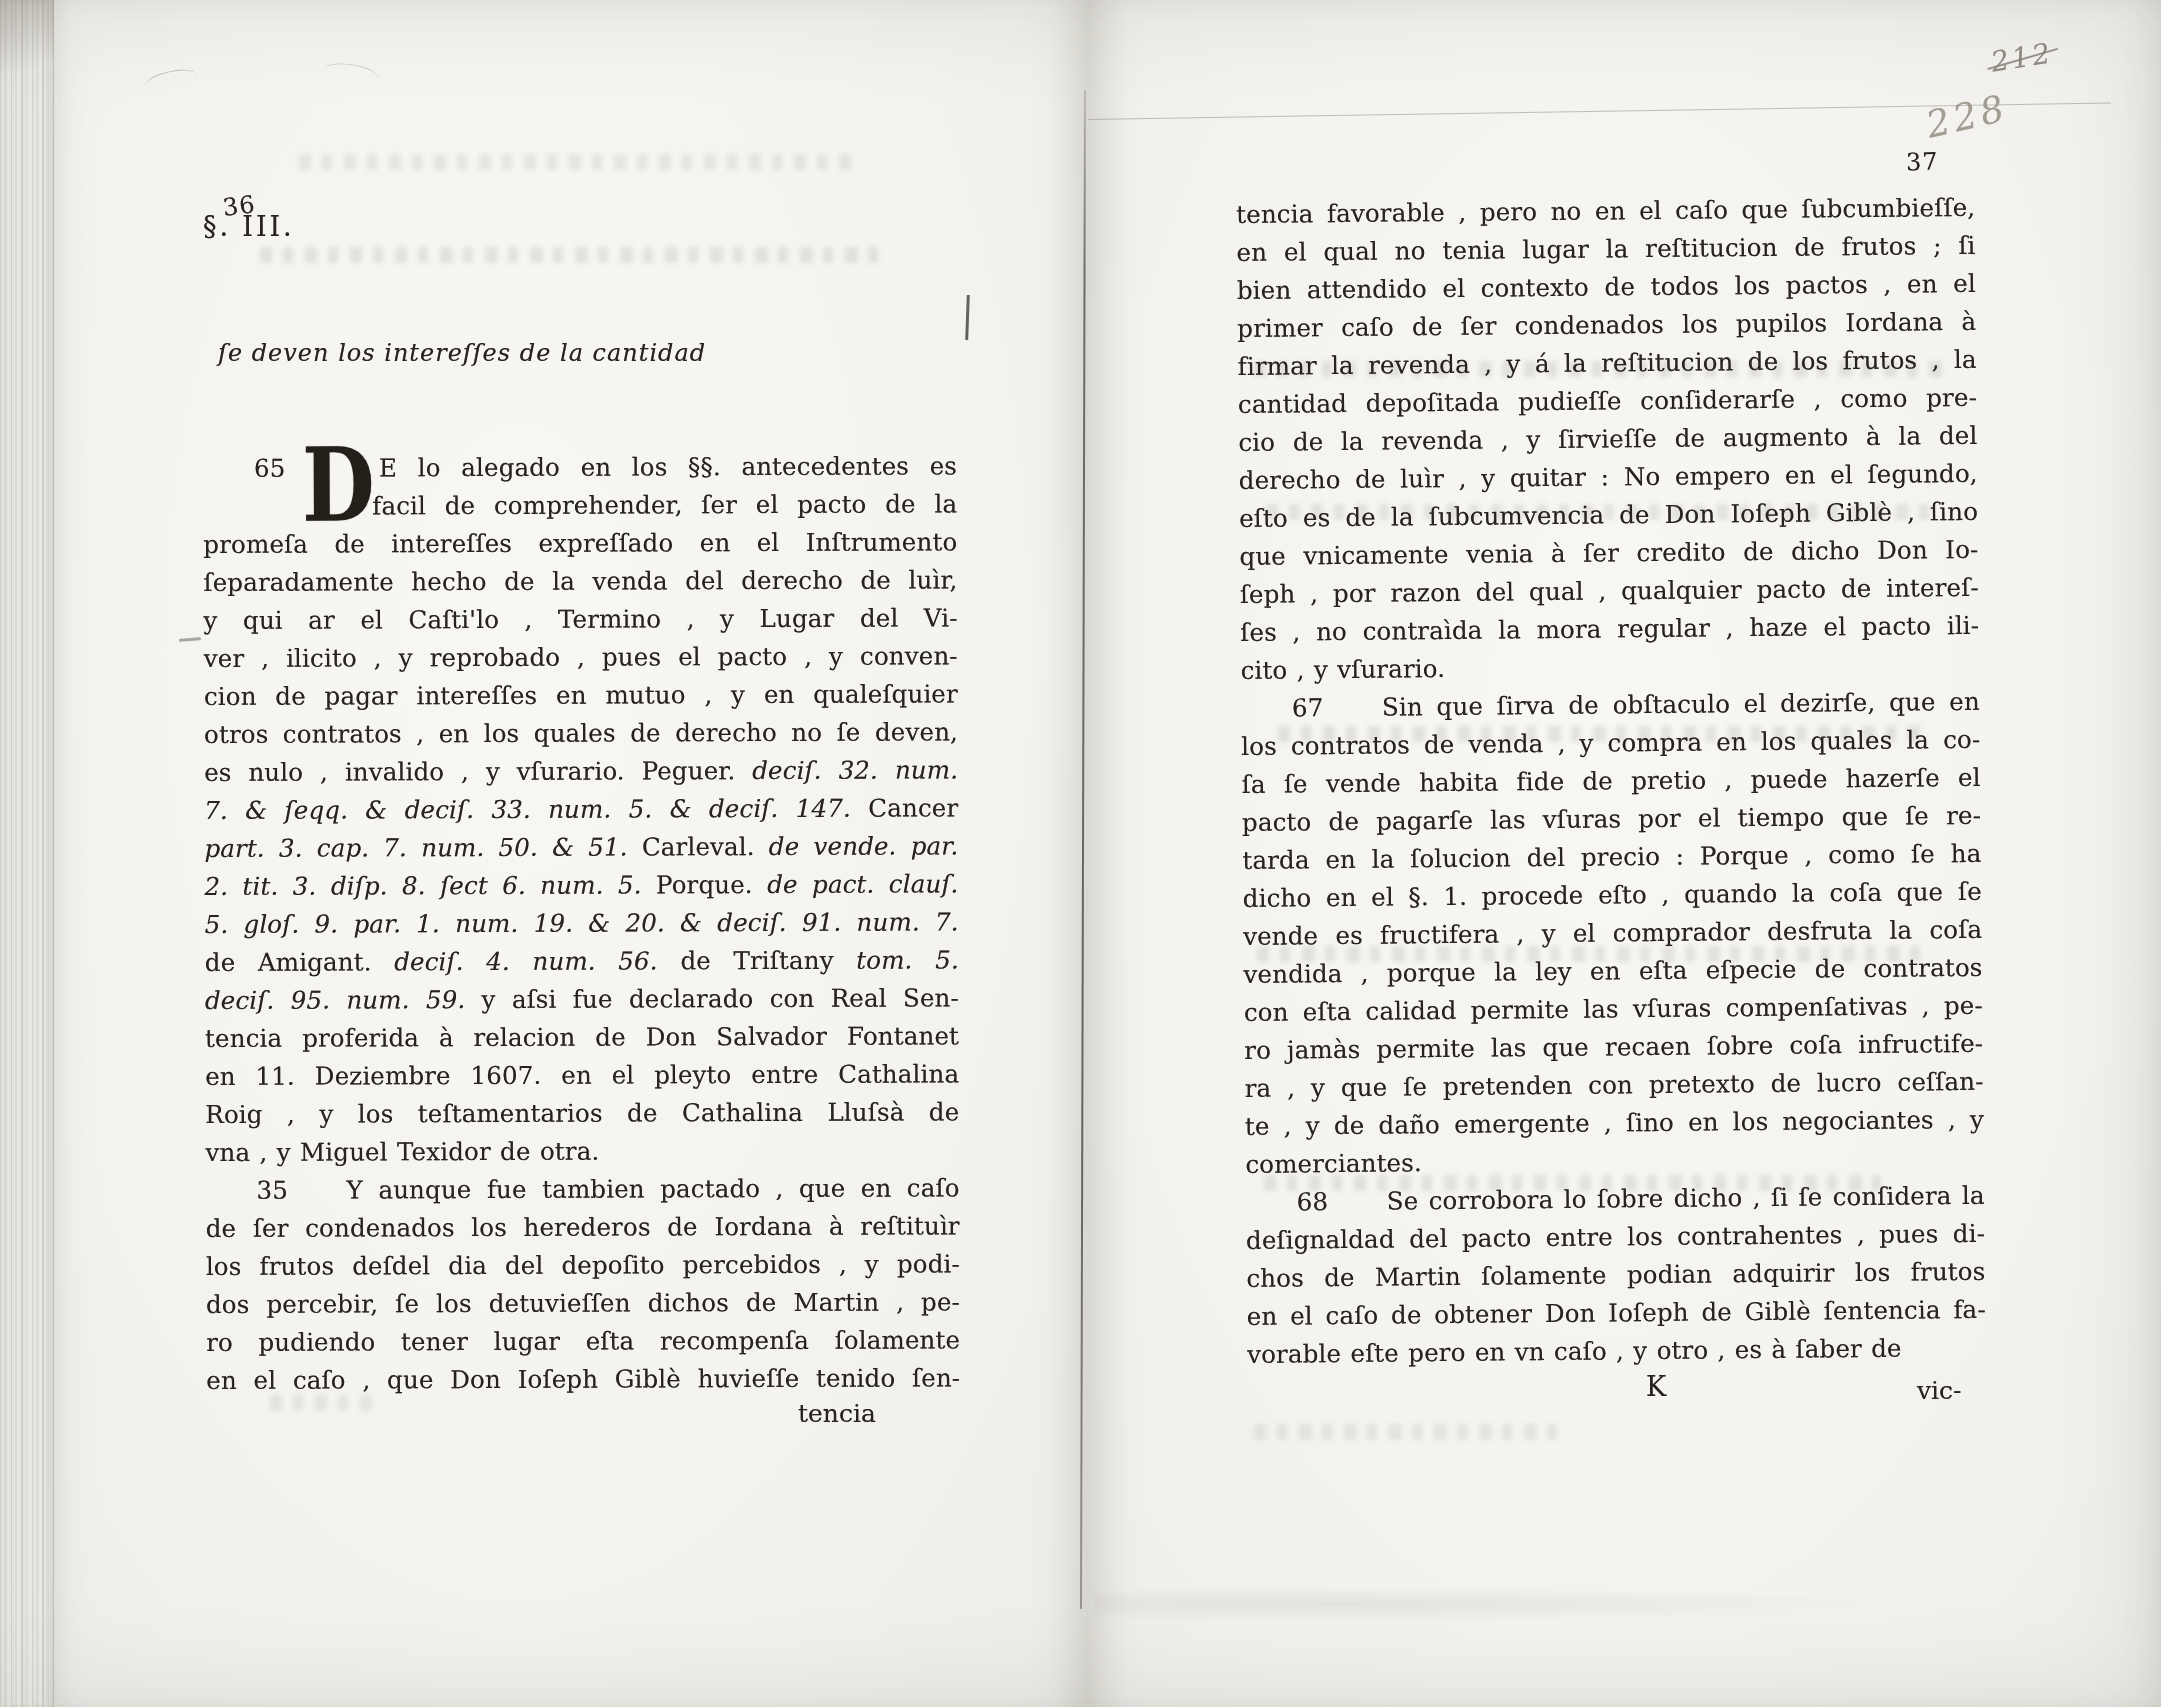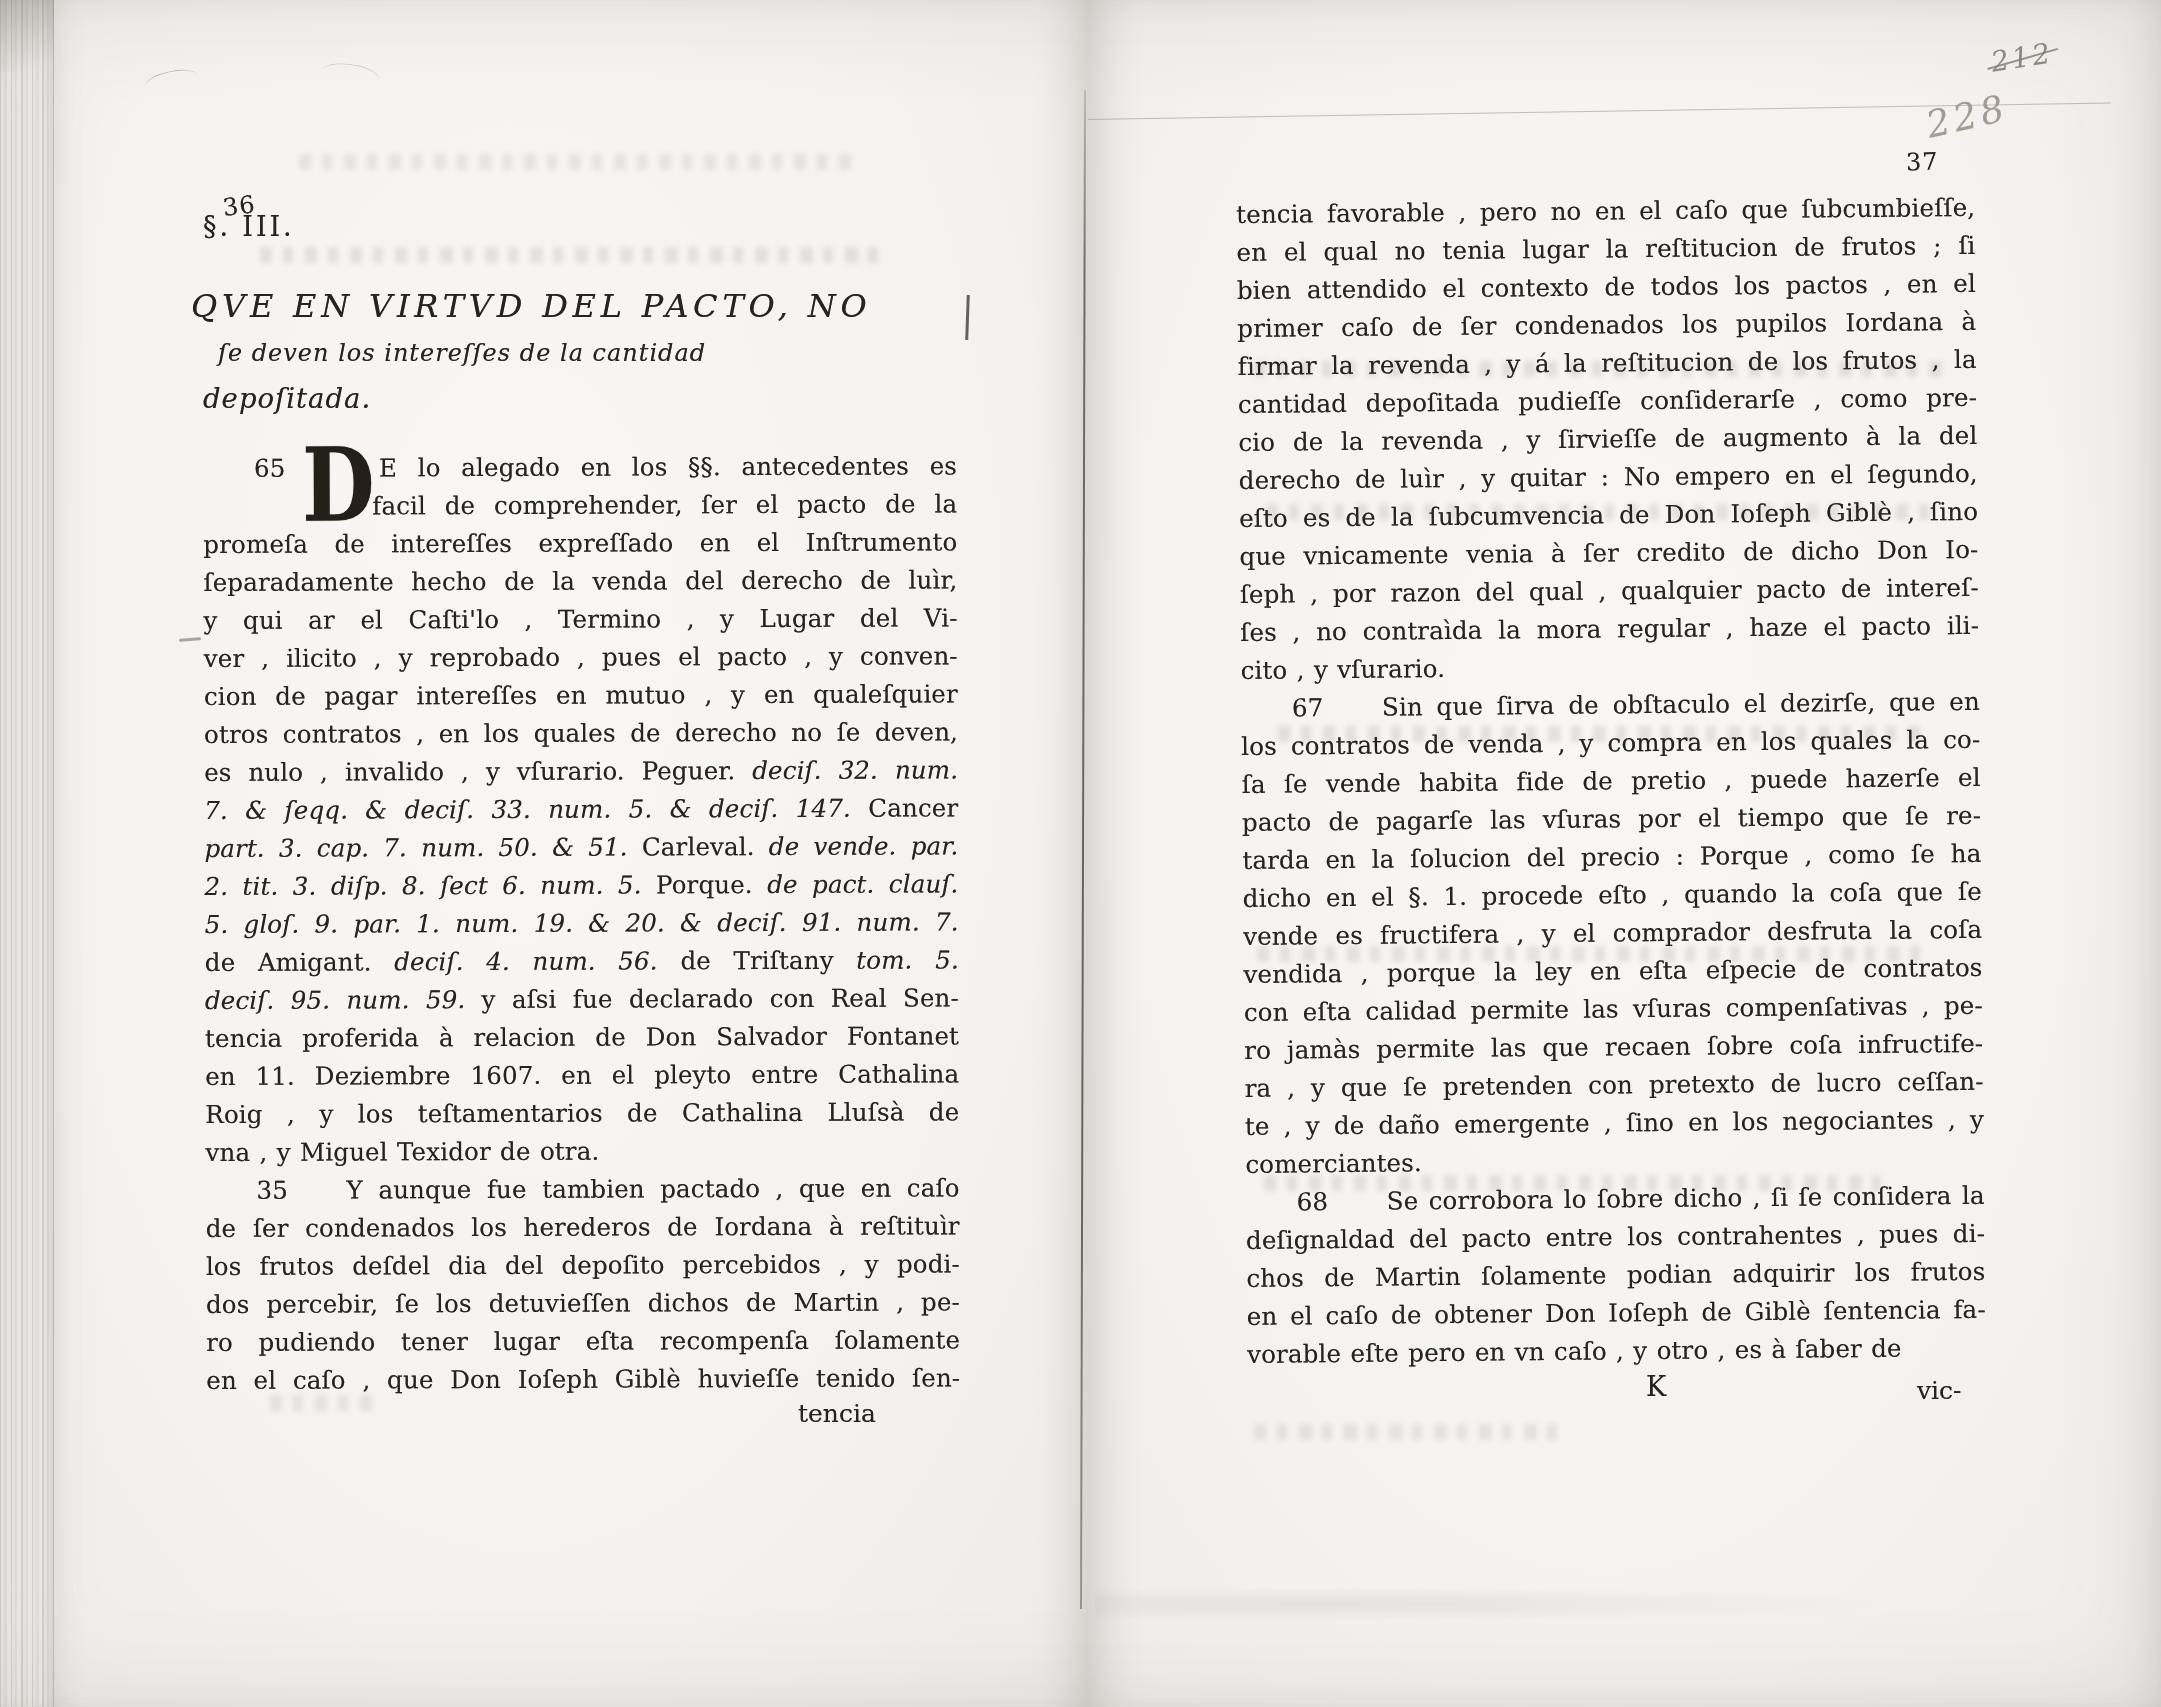--- a/index.html
+++ b/index.html
@@ -107,23 +107,21 @@
   <div class="sq" style="left:321px;top:64px;width:58px;height:22px;border-top-color:rgba(70,66,60,.22);transform:rotate(8deg);"></div>
   <div class="dash"></div>
 
   <div class="abs hand hand-212">212</div>
   <div class="abs hand hand-228">228</div>
 
   <div class="abs ink pagenum pn-36">36</div>
   <div class="abs ink pagenum pn-37">37</div>
 
   <div class="abs ink centered sec-mark">§. III.</div>
-  <div class="abs ink centered title1">QVE EN VIRTVD DEL PACTO, NO</div>
   <div class="abs ink centered title2">ſe deven los intereſſes de la cantidad</div>
-  <div class="abs ink centered title3">depoſitada.</div>
   <div class="abs ink-mark"></div>
 
   <div class="body-block body-left">
     <div class="dropcap">D</div>
     <div class="lines">
         <div class="line dc1 ps">
           <span class="pnum">65</span>
           <span class="ltext">E lo alegado en los §§. antecedentes es</span>
         </div>
         <div class="line dc2">

